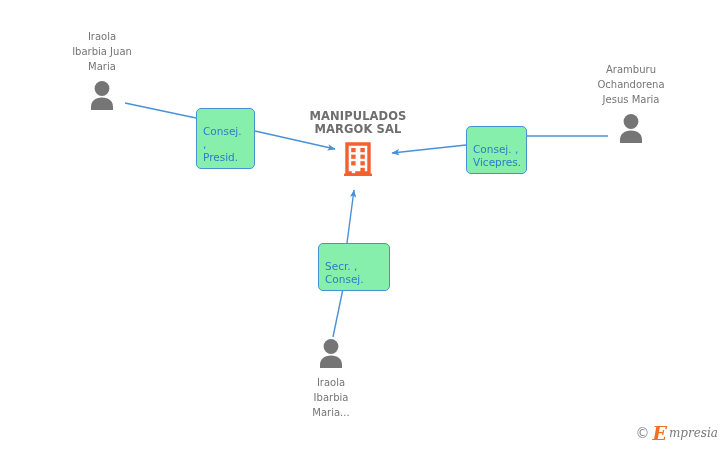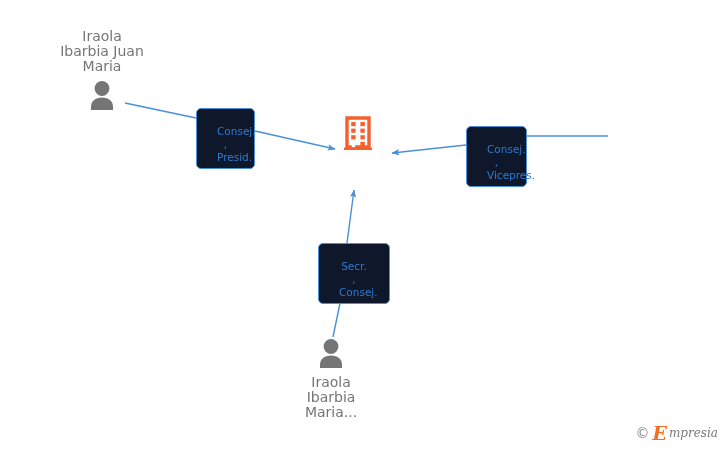--- a/index.html
+++ b/index.html
@@ -28,21 +28,21 @@
   }
 
   
   .person {
     position: absolute;
     width: 150px;
     text-align: center;
   }
   .person-name {
     color: #757575;
-    font-size: 14px;
+    font-size: 10px;
     line-height: 15px;
     font-family: "DejaVu Sans", sans-serif;
     white-space: pre-line;
   }
   .person-icon {
     display: block;
     margin: 0 auto;
   }
   .person.name-above .person-icon { margin-top: 4px; }
   .person.name-below .person-name { margin-top: 5px; }
@@ -63,28 +63,28 @@
   }
   .company-icon {
     display: block;
     margin: 6px auto 0;
   }
 
   
   .rel-label {
     position: absolute;
     box-sizing: border-box;
-    background: #0f172a;
+    background: #86efac;
     border: 1.4px solid #4a90d9;
     border-radius: 5px;
     color: #2f7bcc;
     font-size: 10.5px;
     line-height: 13px;
-    text-align: center;
-    padding: 3px 20px 4px;
+    text-align: left;
+    padding: 3px 6px 4px;
     font-family: "DejaVu Sans", sans-serif;
     white-space: pre-line;
   }
 
   
   #watermark {
     position: absolute;
     right: 10px;
     bottom: 8px;
     display: flex;
@@ -142,32 +142,43 @@
   <div class="person name-above" style="left:27px; top:29px;">
     <div class="person-name">Iraola
 Ibarbia Juan
 Maria</div>
     <svg class="person-icon" width="34" height="34" viewBox="0 0 34 34" xmlns="http://www.w3.org/2000/svg">
       <circle cx="17" cy="10.5" r="7.4" fill="#757575"></circle>
       <path d="M17 19.5c-7 0-11 3.9-11 9.4v3.1h22v-3.1c0-5.5-4-9.4-11-9.4z" fill="#757575"></path>
     </svg>
   </div>
 
+  <div class="person name-above" style="left:556px; top:62px;">
+    <div class="person-name">Aramburu
+Ochandorena
+Jesus Maria</div>
+    <svg class="person-icon" width="34" height="34" viewBox="0 0 34 34" xmlns="http://www.w3.org/2000/svg">
+      <circle cx="17" cy="10.5" r="7.4" fill="#757575"></circle>
+      <path d="M17 19.5c-7 0-11 3.9-11 9.4v3.1h22v-3.1c0-5.5-4-9.4-11-9.4z" fill="#757575"></path>
+    </svg>
+  </div>
 
   <div class="person name-below" style="left:256px; top:336px;">
     <svg class="person-icon" width="34" height="34" viewBox="0 0 34 34" xmlns="http://www.w3.org/2000/svg">
       <circle cx="17" cy="10.5" r="7.4" fill="#757575"></circle>
       <path d="M17 19.5c-7 0-11 3.9-11 9.4v3.1h22v-3.1c0-5.5-4-9.4-11-9.4z" fill="#757575"></path>
     </svg>
     <div class="person-name">Iraola
 Ibarbia
 Maria...</div>
   </div>
 
   <div class="company" style="left:273px; top:110px;">
+    <div class="company-title">MANIPULADOS
+MARGOK SAL</div>
     <svg class="company-icon" width="30" height="35" viewBox="0 0 30 35" xmlns="http://www.w3.org/2000/svg">
 
       <path d="M4 2 h22 v29 h-22 z" fill="none" stroke="#f4602e" stroke-width="3.4"></path>
 
       <rect x="8.2" y="6" width="4.4" height="4.2" fill="#f4602e"></rect>
       <rect x="17.4" y="6" width="4.4" height="4.2" fill="#f4602e"></rect>
       <rect x="8.2" y="12.6" width="4.4" height="4.2" fill="#f4602e"></rect>
       <rect x="17.4" y="12.6" width="4.4" height="4.2" fill="#f4602e"></rect>
       <rect x="8.2" y="19.2" width="4.4" height="4.2" fill="#f4602e"></rect>
       <rect x="17.4" y="19.2" width="4.4" height="4.2" fill="#f4602e"></rect>

